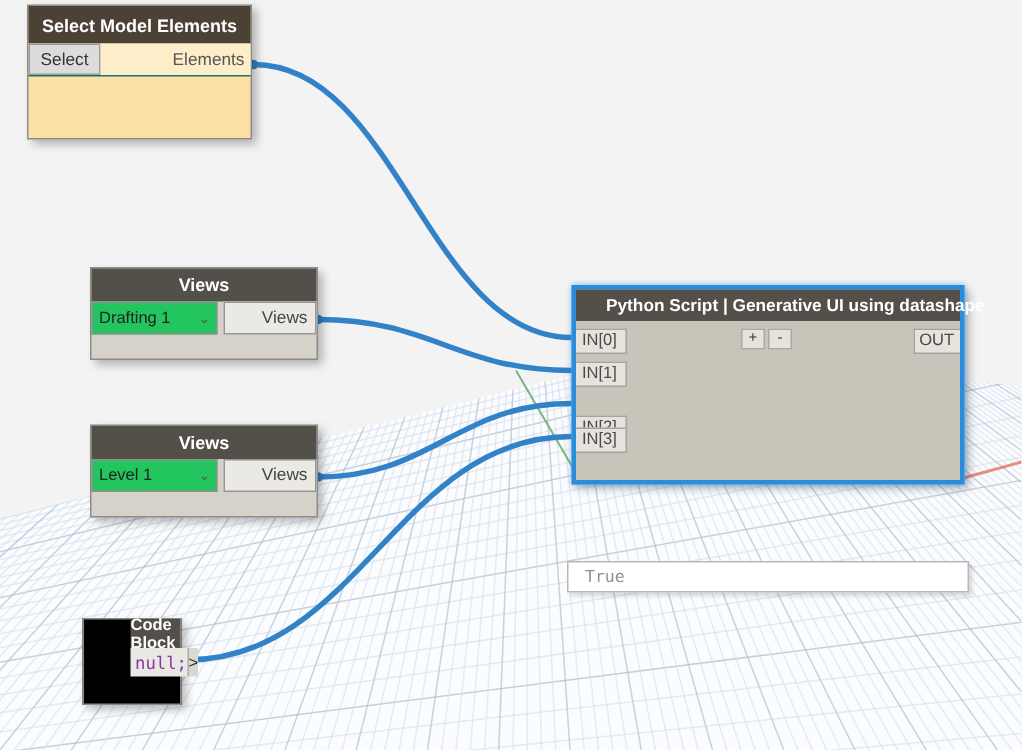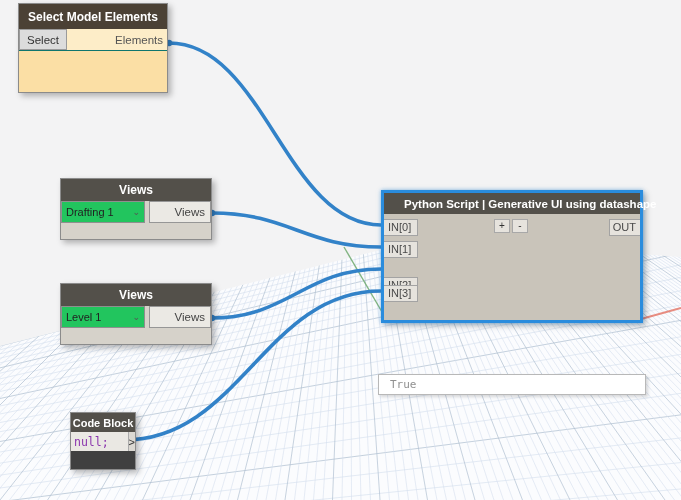--- a/index.html
+++ b/index.html
@@ -35,21 +35,21 @@
         padding:0 4px;}
   .views-dropdown .chev{margin-left:auto;font-size:9px;color:#555;line-height:1;}
   .views-port{position:absolute;left:88px;top:22px;width:62px;height:22px;
         background:#ebe9e4;border:1px solid #969696;box-sizing:border-box;
         font-size:11.5px;color:#444;display:flex;align-items:center;
         justify-content:flex-end;padding-right:5px;}
   #node-views1{left:60px;top:178px;}
   #node-views2{left:60px;top:283px;}
 
   
-  #node-code{left:70px;top:412px;width:66px;height:58px;background:#404040;}
+  #node-code{left:55px;top:412px;width:66px;height:58px;background:#000000;padding-left:31px;}
   #node-code .node-header{height:19px;background:#53504a;font-size:11px;}
   #node-code .code-row{display:flex;height:19px;}
   #code-text{width:71px;background:#eae8e3;border-right:1px solid #aaa;
         font-family:"DejaVu Sans Mono", monospace;font-size:11.5px;
         color:#8a35ad;display:flex;align-items:center;padding-left:3px;
         box-sizing:border-box;}
   #code-out-port{flex:1;background:#dbd8d2;font-size:11px;color:#333;
         display:flex;align-items:center;justify-content:center;}
 
   

